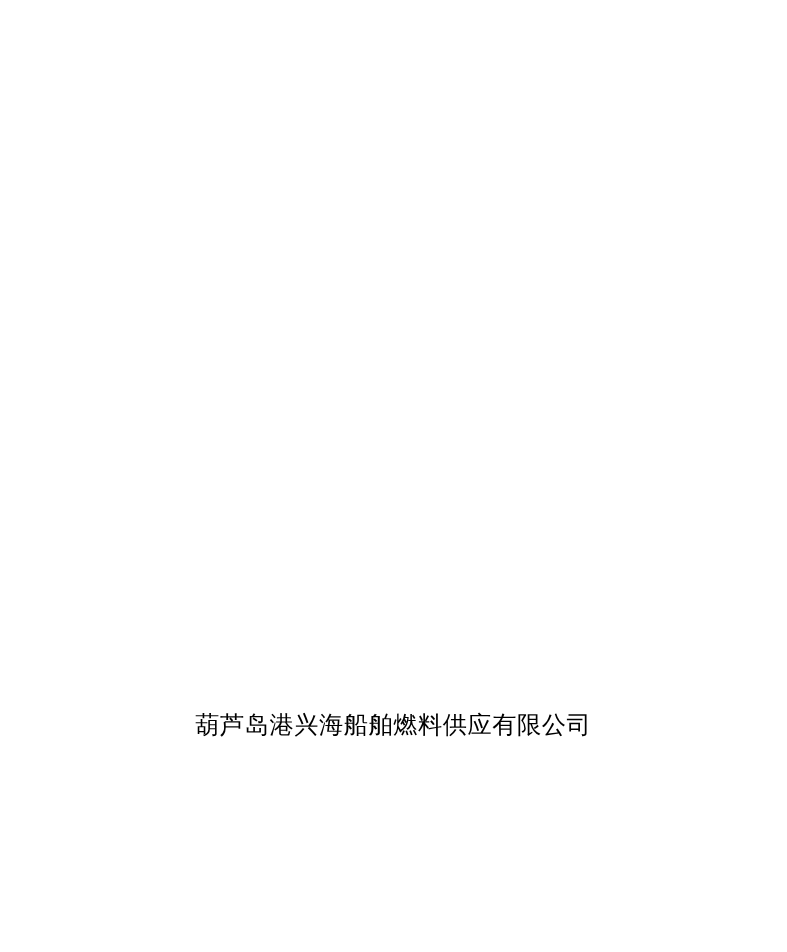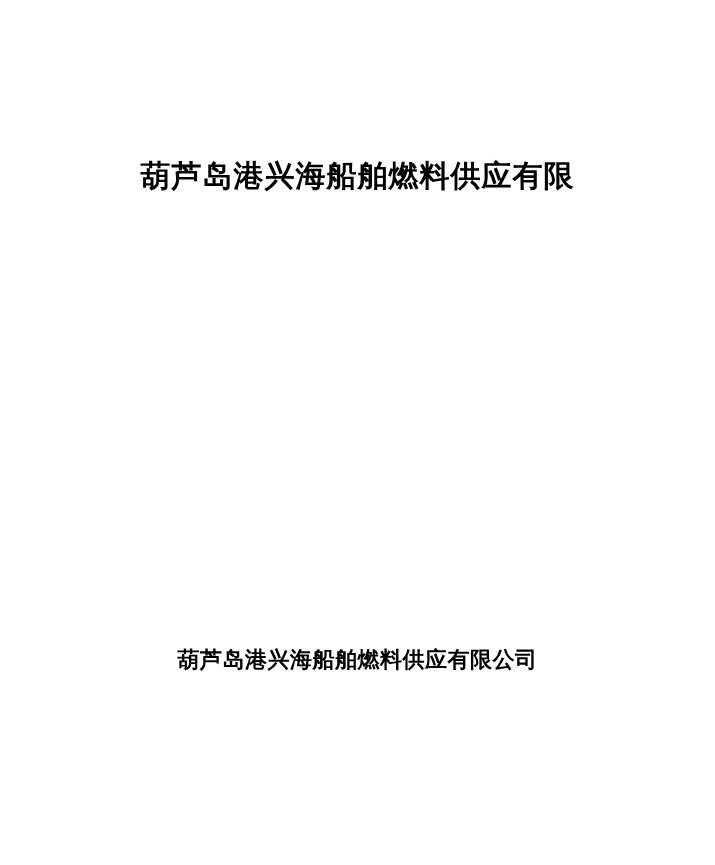--- a/index.html
+++ b/index.html
@@ -38,33 +38,32 @@
   }
   .issuer-block {
     position: absolute;
     top: 643px;
     left: 0;
     width: 715px;
     text-align: center;
   }
   .issuer-line {
     font-size: 22px;
-    font-weight: bold;
+    font-weight: normal;
     line-height: 34px;
     letter-spacing: 0.5px;
     color: #000000;
     white-space: nowrap;
   }
 </style>
 </head>
 <body>
 
 <div class="page">
 
   <div class="title-block">
-    <div class="title-line">葫芦岛港兴海船舶燃料供应有限</div>
   </div>
 
   <div class="issuer-block">
     <div class="issuer-line">葫芦岛港兴海船舶燃料供应有限公司</div>
   </div>
 
 </div>
 
 </body></html>

